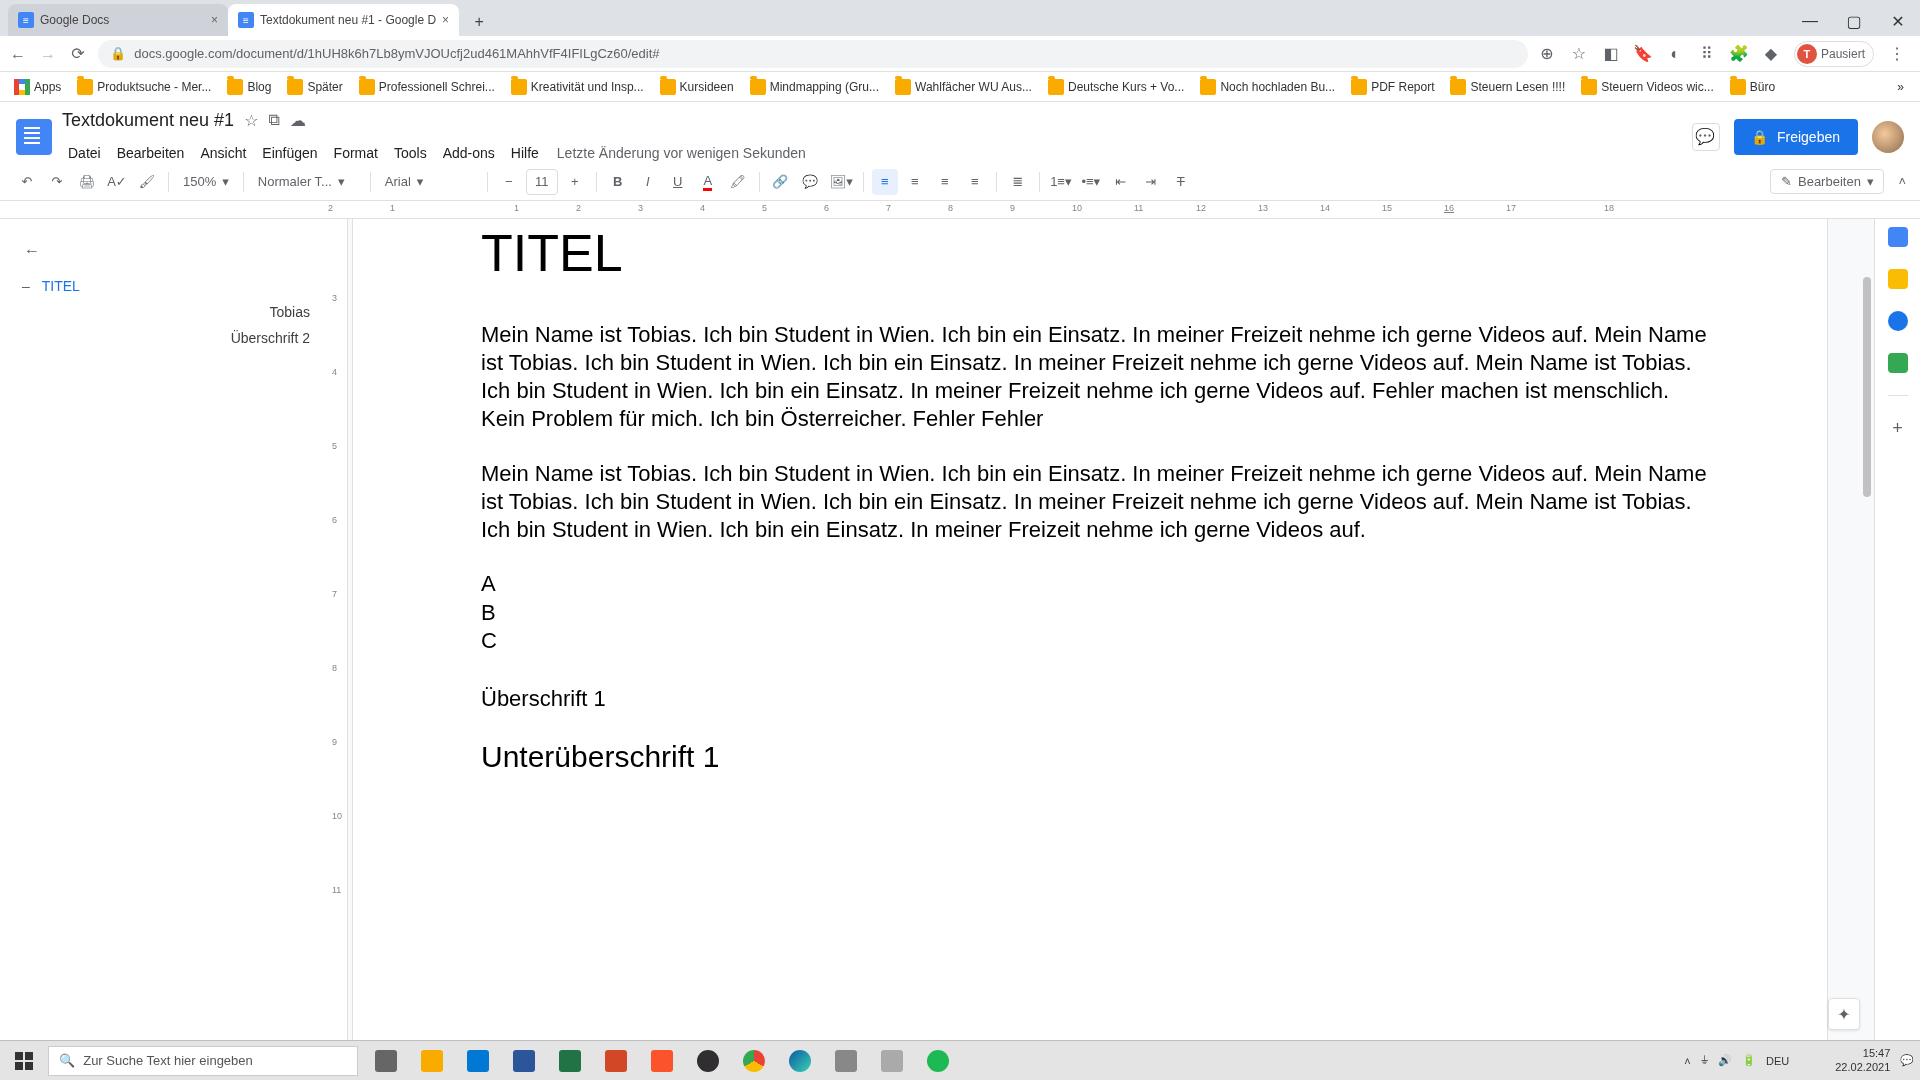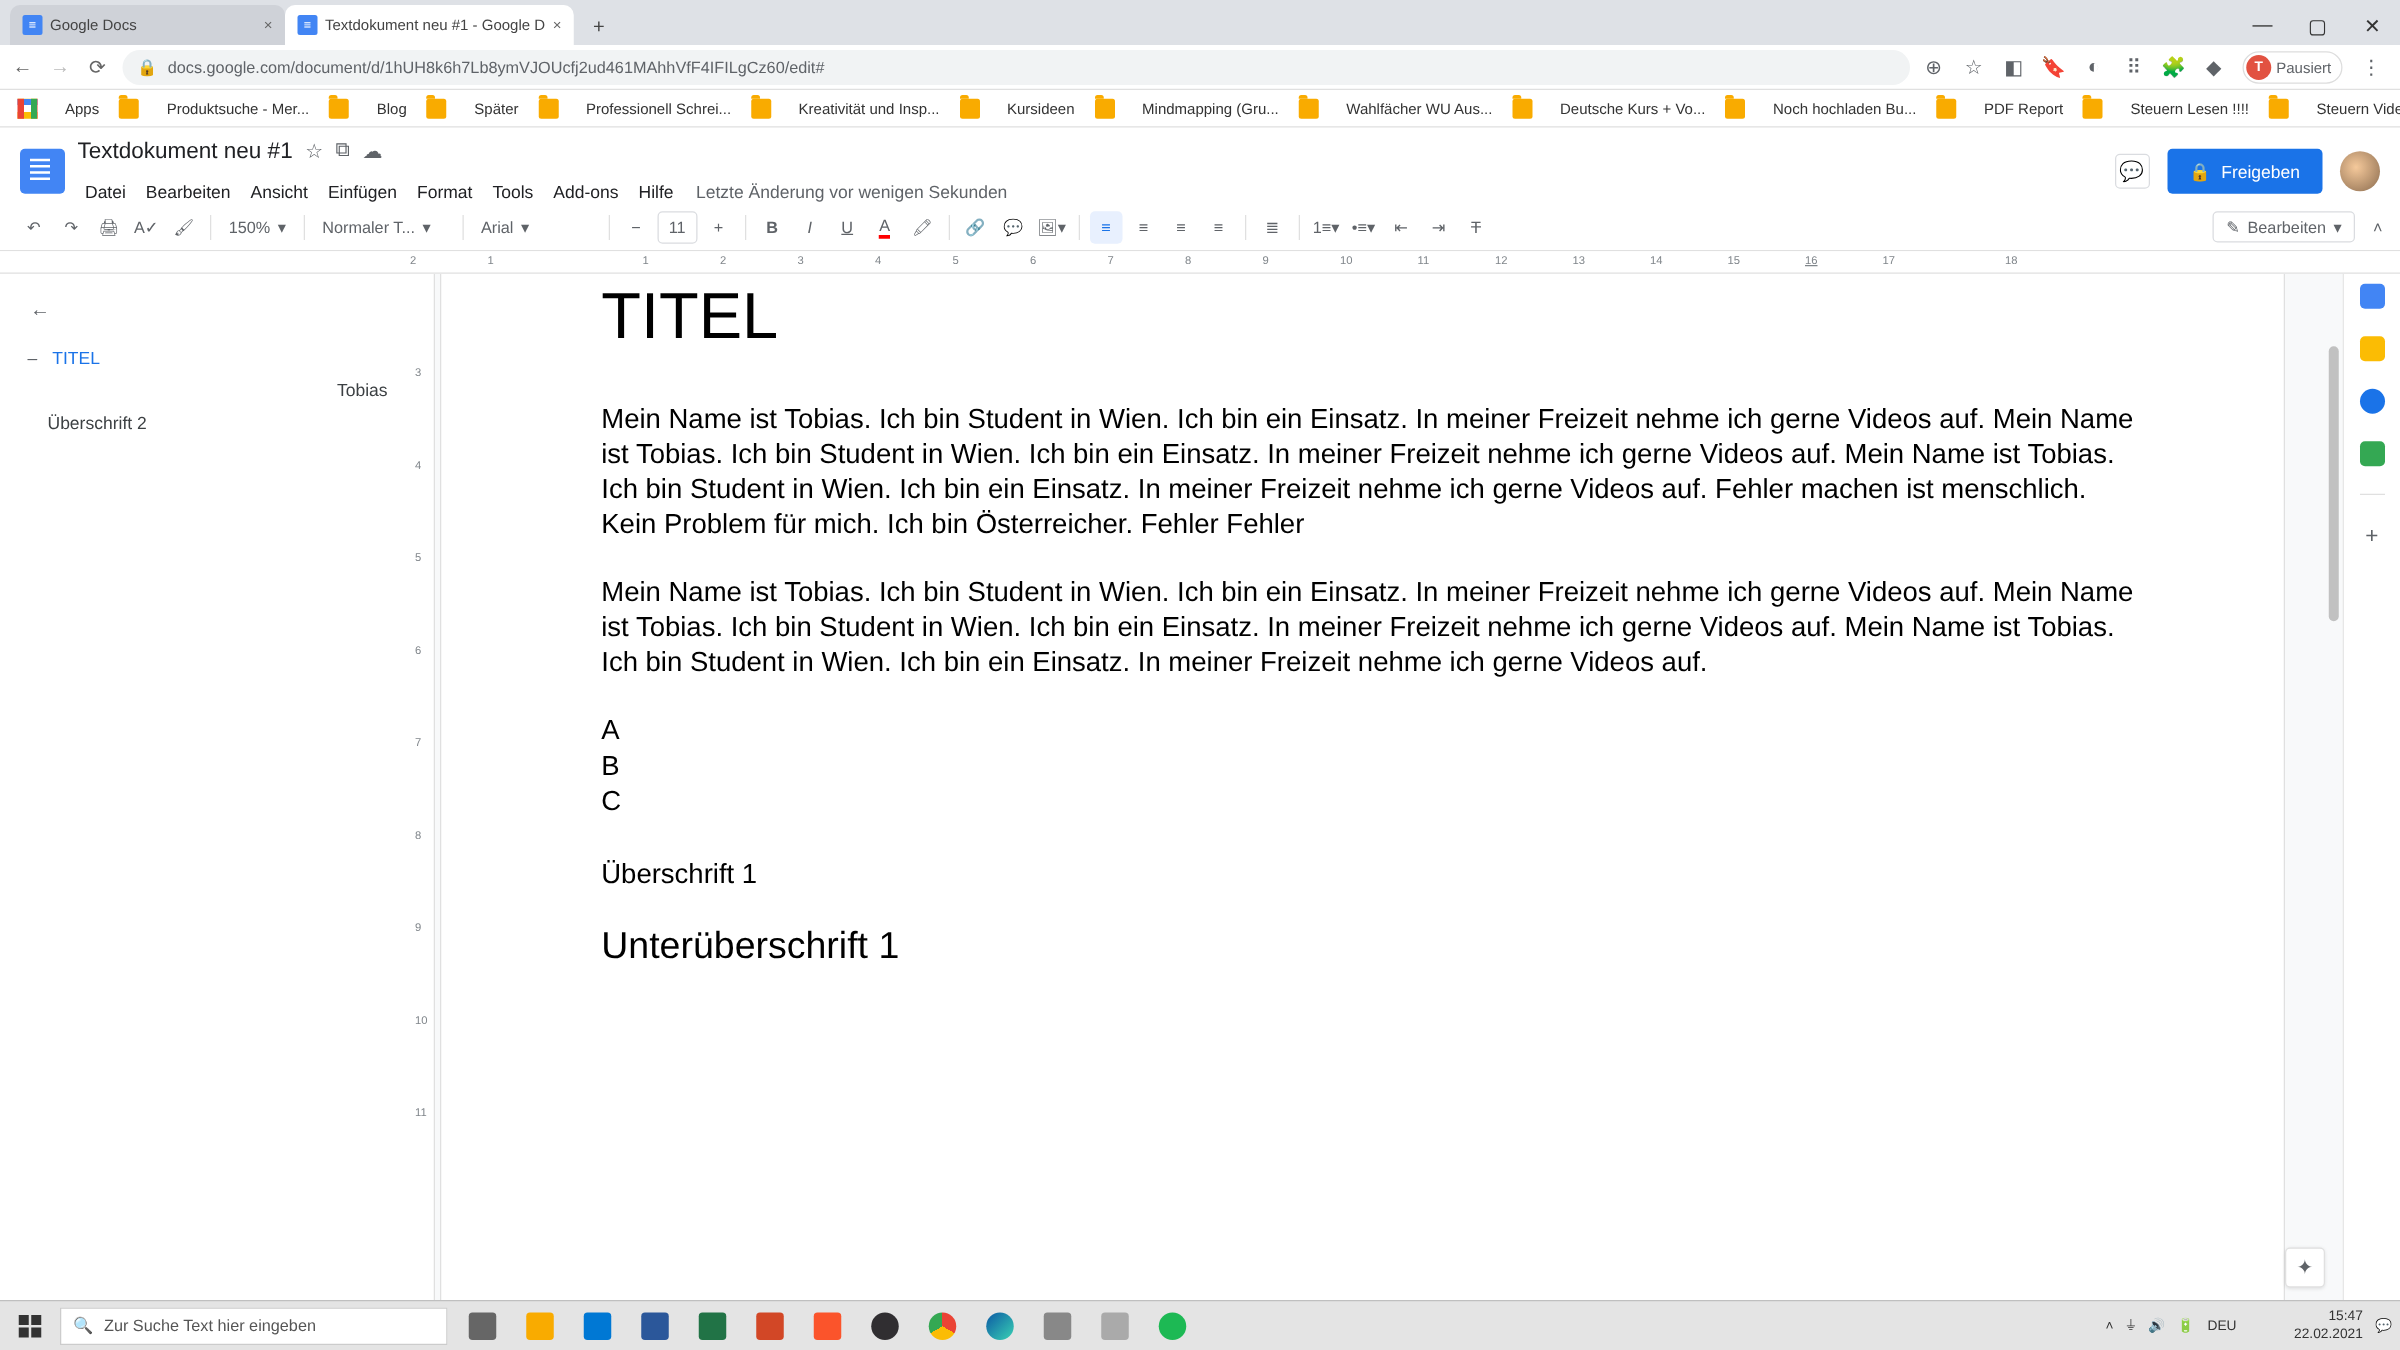--- a/index.html
+++ b/index.html
@@ -23,21 +23,21 @@
 .navbtn.disabled { color: #bbb; }
 .url { flex: 1; background: #f1f3f4; border-radius: 14px; height: 28px; display: flex; align-items: center; padding: 0 12px; font-size: 13px; color: #5f6368; gap: 8px; }
 .url .lock { color: #5f6368; }
 .exticons { display: flex; align-items: center; gap: 14px; padding-right: 6px; }
 .exticons .ei { width: 18px; height: 18px; color: #5f6368; display: flex; align-items: center; justify-content: center; cursor: pointer; }
 .pausebtn { display: flex; align-items: center; gap: 4px; border: 1px solid #ddd; border-radius: 14px; padding: 2px 8px 2px 2px; font-size: 12px; color: #5f6368; }
 .pausebtn .av { width: 20px; height: 20px; border-radius: 50%; background: #e25241; color: #fff; display: flex; align-items: center; justify-content: center; font-size: 11px; font-weight: bold; }
 
 
 .bmbar { display: flex; align-items: center; height: 30px; background: #fff; padding: 0 8px; gap: 4px; border-bottom: 1px solid #e0e0e0; font-size: 12px; color: #333; }
-.bm { display: flex; align-items: center; gap: 22px; padding: 3px 6px; border-radius: 4px; cursor: pointer; white-space: nowrap; }
+.bm { display: flex; align-items: center; gap: 4px; padding: 3px 6px; border-radius: 4px; cursor: pointer; white-space: nowrap; }
 .bm .bicon { width: 16px; height: 16px; background: #f9ab00; border-radius: 2px; position: relative; }
 .bm .bicon::before { content: ""; position: absolute; top: -3px; left: 0; width: 7px; height: 3px; background: #f9ab00; border-radius: 2px 2px 0 0; }
 .bm.apps .bicon { background: repeating-linear-gradient(90deg,#ea4335 0 5px,transparent 5px 11px,#34a853 11px 16px),repeating-linear-gradient(0deg,#fbbc04 0 5px,transparent 5px 11px,#4285f4 11px 16px); border-radius: 0; }
 .bm.apps .bicon::before { display: none; }
 .bmmore { margin-left: auto; color: #333; padding: 0 8px; cursor: pointer; }
 
 
 .docs { display: flex; flex-direction: column; height: calc(100% - 36px - 36px - 30px - 40px); }
 .dheader { display: flex; align-items: center; padding: 8px 16px 0 16px; gap: 10px; }
 .dlogo { width: 36px; height: 36px; background: #4285f4; border-radius: 4px; position: relative; cursor: pointer; }
@@ -69,21 +69,21 @@
 .rtick { position: absolute; top: 2px; }
 
 .main { flex: 1; display: flex; overflow: hidden; }
 .outline { width: 328px; border-right: none; padding: 10px 18px 0 18px; position: relative; }
 .outline .back { width: 28px; height: 28px; display: flex; align-items: center; justify-content: center; color: #5f6368; cursor: pointer; margin: 6px 0 10px 0; }
 .outline .item { display: flex; align-items: center; padding: 5px 0; font-size: 14px; color: #3c4043; cursor: pointer; }
 .outline .item.active { color: #1a73e8; font-weight: 500; }
 .outline .item .dash { width: 12px; color: #5f6368; }
 .outline .item.l1 { padding-left: 4px; }
 .outline .item.l2 { padding-left: 36px; justify-content: flex-end; }
-.outline .item.l1b { padding-left: 20px; }
+.outline .item.l1b { padding-left: 20px; justify-content: flex-end; }
 
 .page { flex: 1; position: relative; background: #f8f9fa; overflow: hidden; }
 .vruler { position: absolute; left: 0; top: 0; width: 20px; bottom: 0; background: #fff; border-right: 1px solid #e0e0e0; font-size: 9px; color: #80868b; }
 .vruler .vt { position: absolute; left: 4px; }
 .sheet { position: absolute; left: 24px; right: 46px; top: 0; bottom: 0; background: #fff; border-left: 1px solid #e0e0e0; border-right: 1px solid #e0e0e0; padding: 0 116px 0 128px; overflow: hidden; }
 .h1 { font-size: 52px; font-weight: 400; color: #000; margin-top: 4px; margin-bottom: 38px; font-family: Arial; }
 .para { font-size: 22px; line-height: 1.28; color: #000; margin-bottom: 26px; }
 .listline { font-size: 22px; line-height: 1.3; }
 .h2 { font-size: 22px; margin-top: 30px; }
 .h3 { font-size: 30px; font-weight: 400; margin-top: 28px; }

